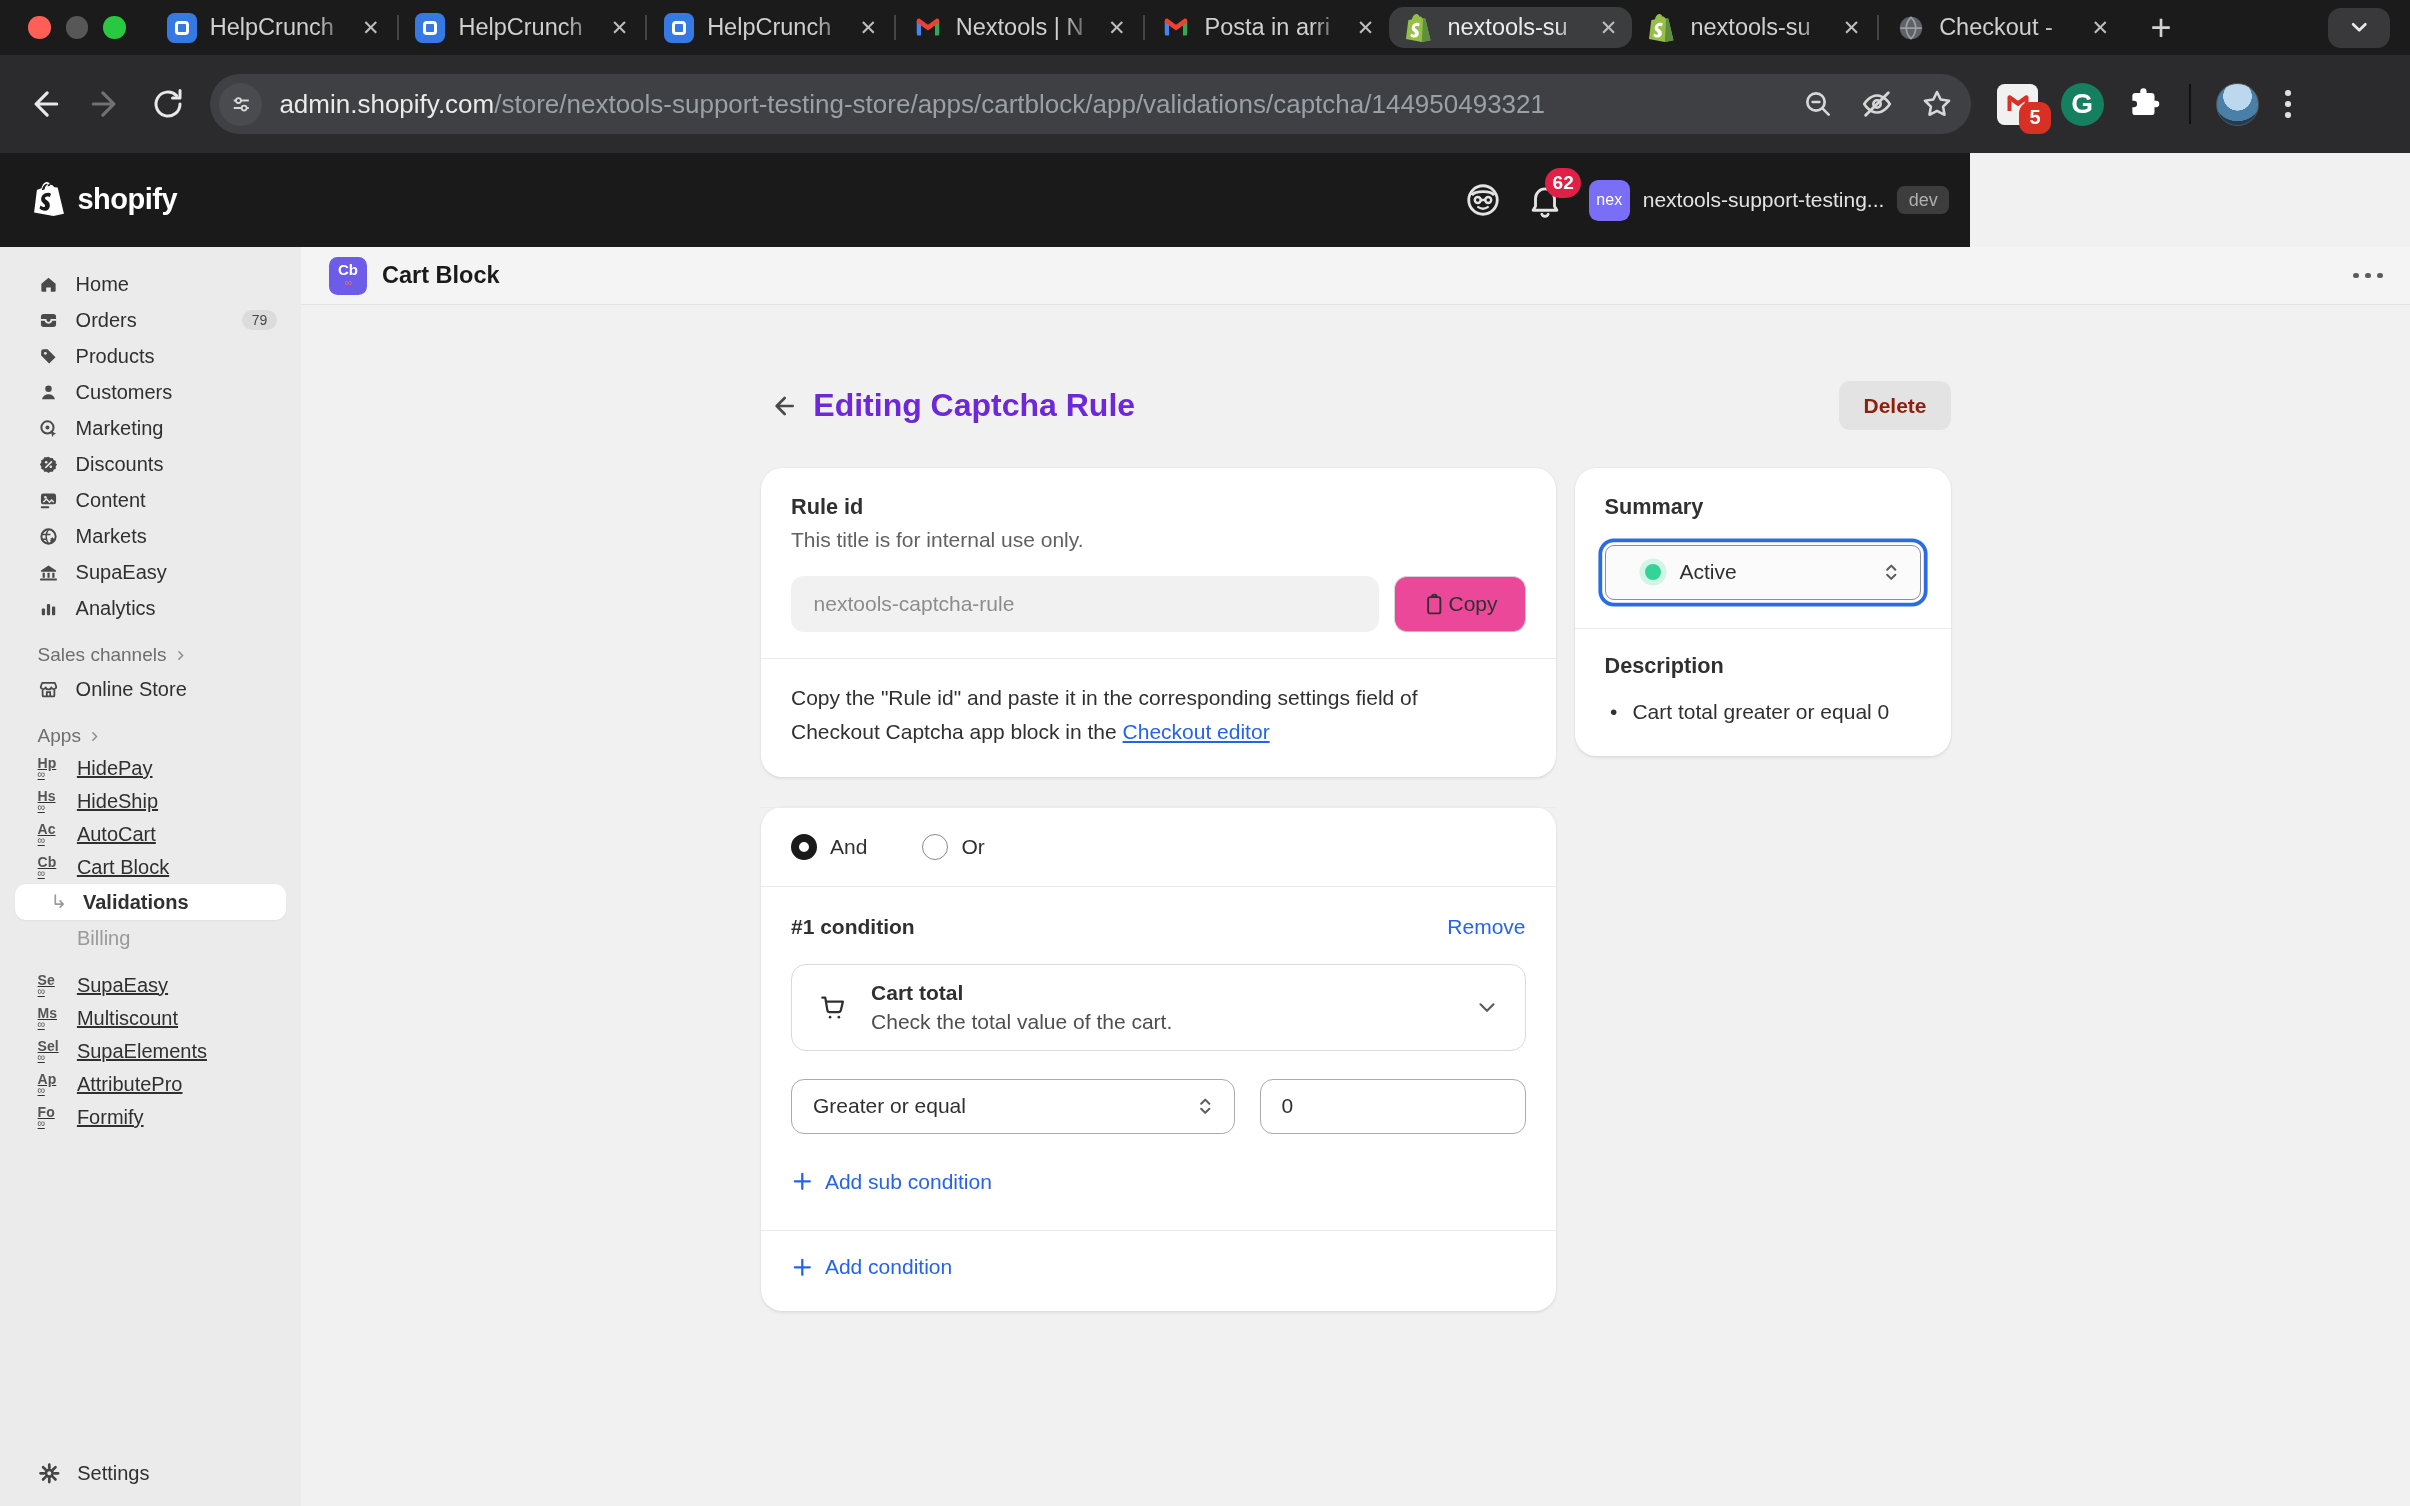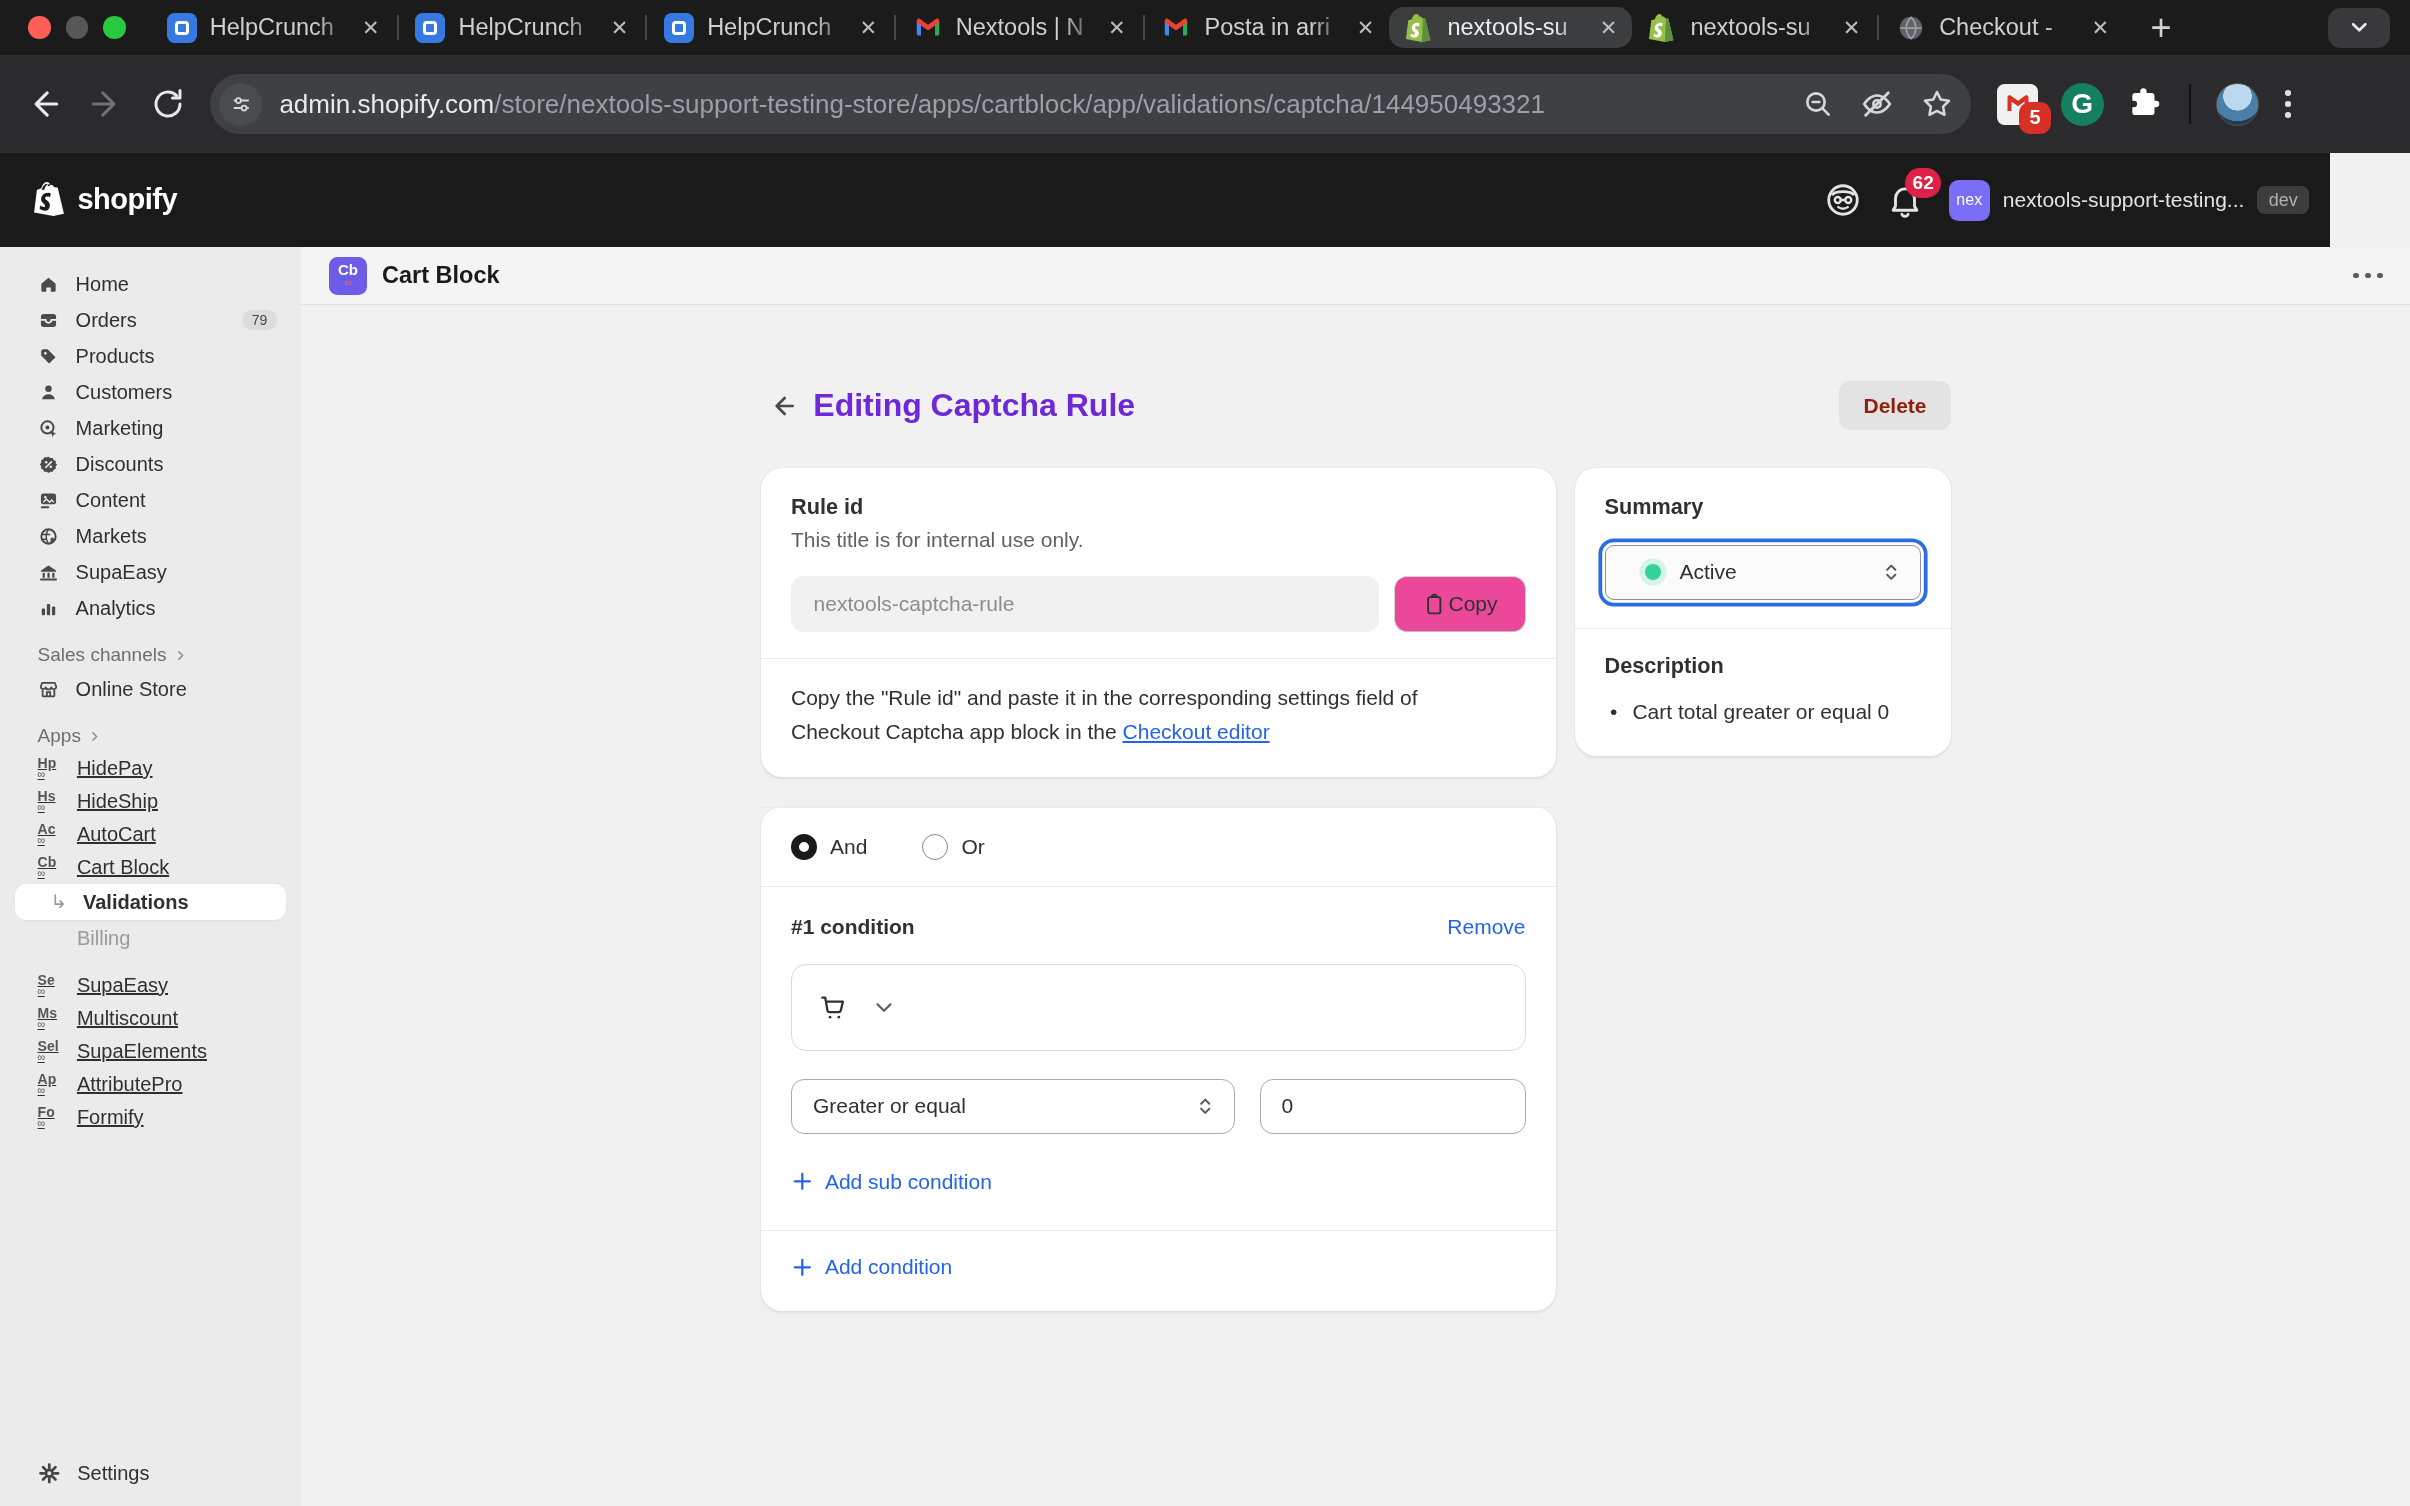--- a/index.html
+++ b/index.html
@@ -37,21 +37,21 @@
   .ext-area { display:flex; align-items:center; gap:22.6px; margin-left:26px; }
   .ext-gmail { width:41px; height:41px; background:#f1f1f1; border-radius:7.5px; position:relative; display:flex; align-items:center; justify-content:center; }
   .ext-badge { position:absolute; right:-13px; bottom:-9.4px; min-width:32px; height:32px; border-radius:11.3px; background:#d93025; color:#fff; font-size:20px; font-weight:700; display:flex; align-items:center; justify-content:center; padding:0 5.6px; }
   .ext-gram { width:43px; height:43px; border-radius:50%; background:#15805f; color:#fff; font-size:28px; font-weight:700; display:flex; align-items:center; justify-content:center; }
   .tb-divider { width:2.8px; height:40px; background:#111; margin-left:24.5px; }
   .avatar { width:43px; height:43px; border-radius:50%; margin-left:24.5px; background:radial-gradient(circle at 50% 30%,#bcd8ef 0 40%,#4a7fa8 41% 70%,#223c55 71%); border:0.9px solid #555; }
   .kebab-v { display:flex; flex-direction:column; gap:5.6px; margin:0 28px 0 26px; }
   .kebab-v i { width:5.6px; height:5.6px; border-radius:50%; background:#e0e0e0; }
 
   
-  .admin-head { position:absolute; left:0; top:153px; width:2330px; height:94px; background:#1a1a1a; }
+  .admin-head { position:absolute; left:0; top:153px; width:1970px; height:94px; background:#1a1a1a; }
   .brand { position:absolute; left:32px; top:26px; display:flex; align-items:center; gap:9.4px; }
   .brand-name { color:#fff; font-size:29px; font-weight:700; letter-spacing:-0.5px; }
   .savebar { position:absolute; left:806px; top:175px; width:823px; height:53px; background:#2b2b2b; border:0.9px solid #3c3c3c; border-radius:13px; display:flex; align-items:center; padding:0 7.5px 0 17px; }
   .savebar-text { color:#e3e3e3; font-size:21px; margin-left:13px; flex:1; }
   .btn-discard { height:40px; padding:0 19px; border-radius:9.4px; background:#454545; color:#fff; font-size:20px; display:flex; align-items:center; margin-right:7.5px; }
   .btn-save { height:40px; padding:0 21px; border-radius:9.4px; background:#fff; color:#1a1a1a; font-size:20px; font-weight:600; display:flex; align-items:center; }
   .head-right { position:absolute; right:21px; top:0; height:94px; display:flex; align-items:center; gap:24.5px; }
   .bellwrap { position:relative; }
   .bell-badge { position:absolute; top:-13px; right:-17px; min-width:36px; height:30px; background:#e02147; border-radius:15px; color:#fff; font-size:19px; font-weight:700; display:flex; align-items:center; justify-content:center; padding:0 7.5px; }
   .store-chip { display:flex; align-items:center; gap:13px; }
@@ -593,20 +593,24 @@
               <div class="cond-row1">
                 <span class="h3">#1 condition</span>
                 <span class="linktext">Remove</span>
               </div>
               <div class="type-select">
                 <svg width="32" height="32" viewBox="0 0 24 24">
                     <path d="M4 5h2.2l1.6 9.5a1.6 1.6 0 0 0 1.6 1.3h6.9a1.6 1.6 0 0 0 1.6-1.3L19.4 8H7" stroke="#303030" stroke-width="1.7" fill="none" stroke-linecap="round" stroke-linejoin="round"></path>
                     <circle cx="9.8" cy="19.6" r="1" fill="#303030"></circle>
                     <circle cx="16.4" cy="19.6" r="1" fill="#303030"></circle>
                   </svg>
+                <span class="type-texts">
+                  <span class="type-title" style="display:block;">Cart total</span>
+                  <span class="type-desc" style="display:block;">Check the total value of the cart.</span>
+                </span>
                 <svg width="26" height="26" viewBox="0 0 24 24">
                     <path d="M6 9.5l6 6 6-6" stroke="#5c5c5c" stroke-width="2" fill="none" stroke-linecap="round" stroke-linejoin="round"></path>
                   </svg>
               </div>
               <div class="op-row">
                 <div class="select-box">
                   <span class="grow">Greater or equal</span>
                   <svg width="24.5" height="24.5" viewBox="0 0 24 24">
                       <path d="M8 9.5 12 5.5l4 4M8 14.5l4 4 4-4" stroke="#5c5c5c" stroke-width="2" fill="none" stroke-linecap="round" stroke-linejoin="round"></path>
                     </svg>

